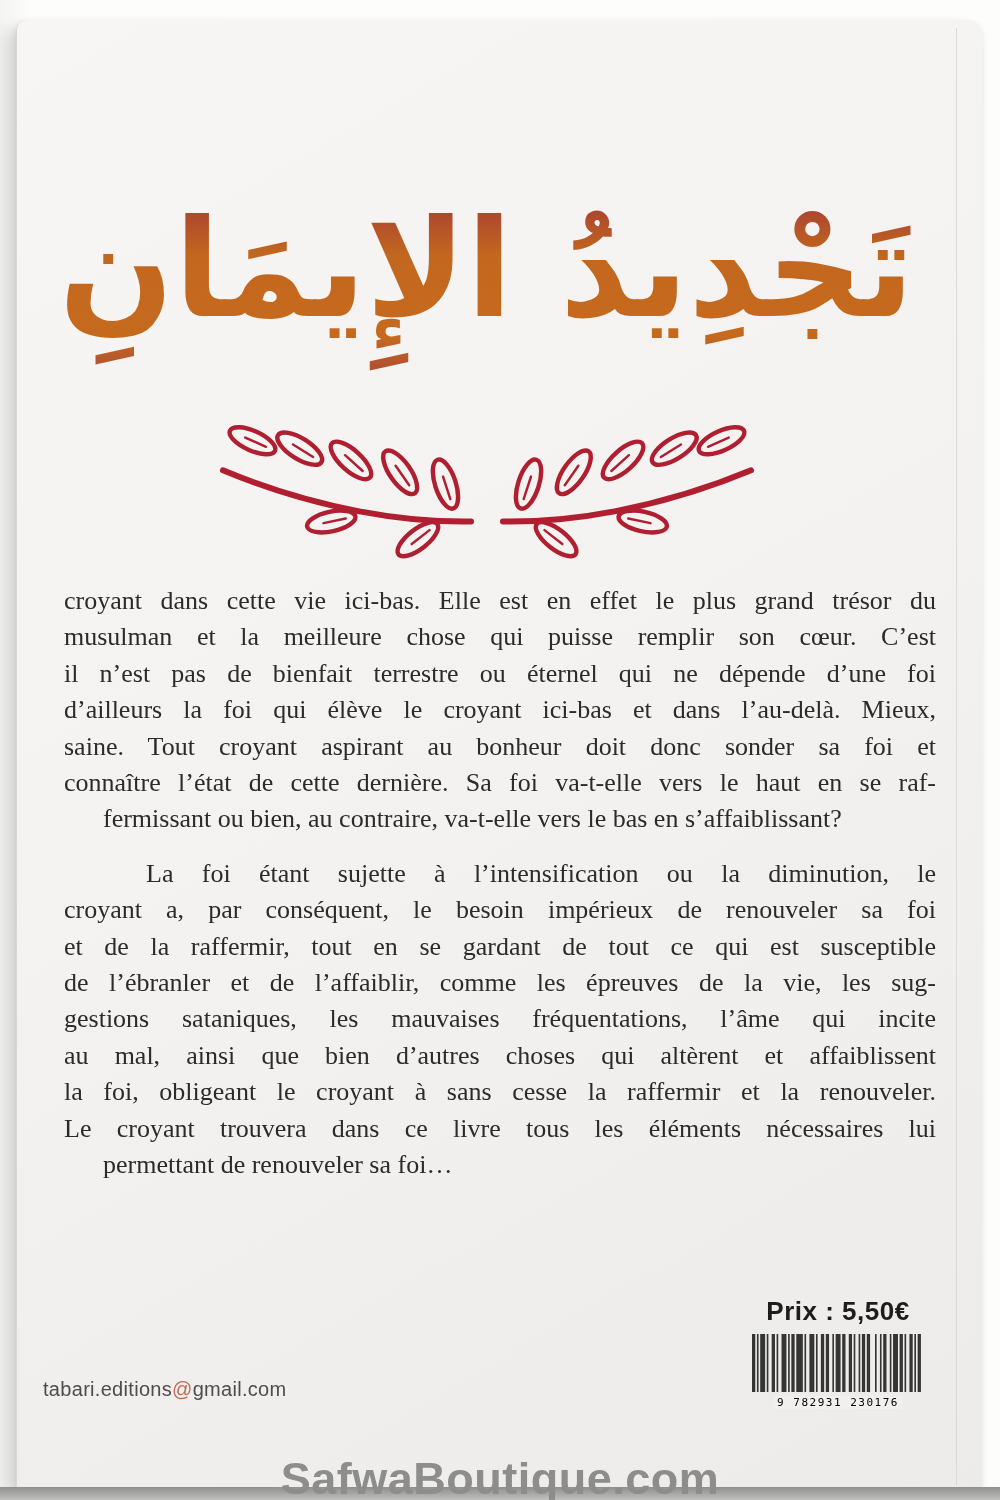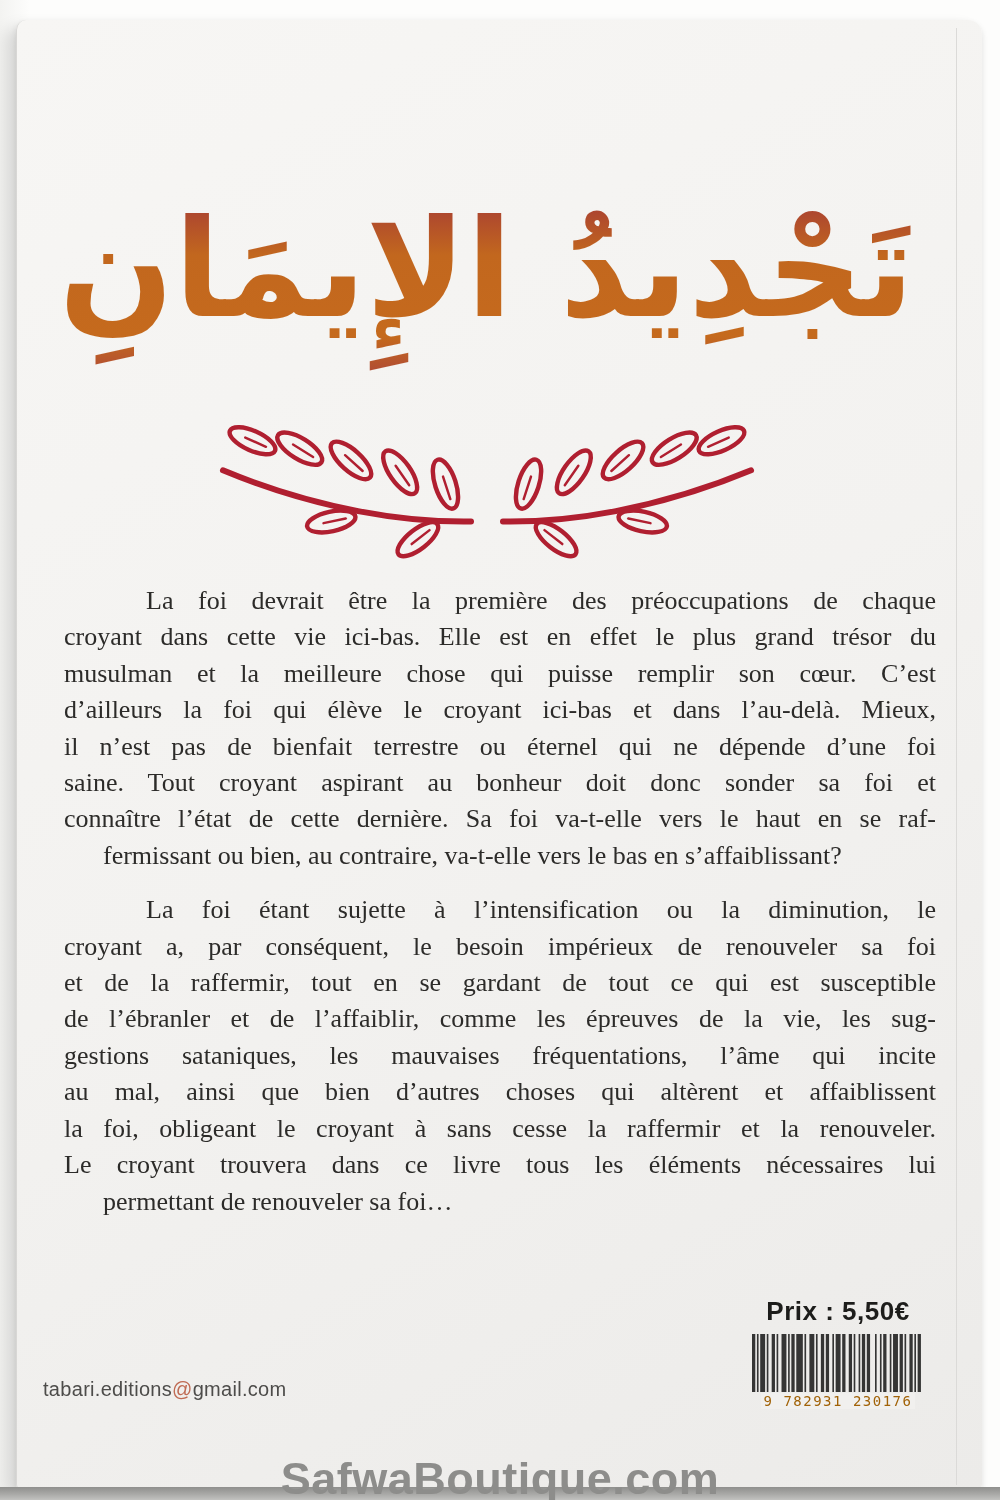--- a/index.html
+++ b/index.html
@@ -49,21 +49,21 @@
   
   .price-block { position:absolute; left:728px; top:1274px; width:186px; text-align:center; }
   .price { font-family:"Liberation Sans","DejaVu Sans",sans-serif; font-weight:bold;
           font-size:26px; line-height:34px; color:#1d1d1b; letter-spacing:.5px; }
   .barcode { margin-top:6px; position:relative; }
   .barcode svg { display:block; margin:0 auto; filter:blur(.4px); opacity:.88; }
   .barcode svg rect { fill:#1c1c1c; }
   .barcode-digits { position:relative; margin-top:-13px; display:inline-block;
           padding:0 3px; background:#f1f0ee;
           font-family:"DejaVu Sans Mono","Liberation Mono",monospace;
-          font-size:14px; letter-spacing:1.5px; color:#a16207; }
+          font-size:11px; letter-spacing:1.5px; color:#000000; }
 
   
   .email { position:absolute; left:26px; top:1358px;
           font-family:"Liberation Sans","DejaVu Sans",sans-serif;
           font-size:20px; color:#4d4c4a; letter-spacing:.3px; }
   .email .at { color:#bf6a52; }
 
   
   .watermark { position:absolute; left:0; right:0; top:1444px; text-align:center;
           font-family:"Liberation Sans","DejaVu Sans",sans-serif; font-weight:bold;
@@ -122,25 +122,24 @@
       <svg class="branch flip" viewBox="0 0 260 140">
           <use href="#branchdef"></use>
         </svg>
       <svg class="branch" viewBox="0 0 260 140">
           <use href="#branchdef"></use>
         </svg>
     </div>
 
     <div class="body-text">
       <div class="para">
-          <div class="tline first">La foi devrait être la première des préoccupations de chaque</div>
           <div class="tline">croyant dans cette vie ici-bas. Elle est en effet le plus grand trésor du</div>
           <div class="tline">musulman et la meilleure chose qui puisse remplir son cœur. C’est</div>
+          <div class="tline">il n’est pas de bienfait terrestre ou éternel qui ne dépende d’une foi</div>
           <div class="tline">d’ailleurs la foi qui élève le croyant ici-bas et dans l’au-delà. Mieux,</div>
-          <div class="tline">il n’est pas de bienfait terrestre ou éternel qui ne dépende d’une foi</div>
           <div class="tline">saine. Tout croyant aspirant au bonheur doit donc sonder sa foi et</div>
           <div class="tline">connaître l’état de cette dernière. Sa foi va-t-elle vers le haut en se raf-</div>
           <div class="tline last">fermissant ou bien, au contraire, va-t-elle vers le bas en s’affaiblissant?</div>
         </div>
       <div class="para">
           <div class="tline first">La foi étant sujette à l’intensification ou la diminution, le</div>
           <div class="tline">croyant a, par conséquent, le besoin impérieux de renouveler sa foi</div>
           <div class="tline">et de la raffermir, tout en se gardant de tout ce qui est susceptible</div>
           <div class="tline">de l’ébranler et de l’affaiblir, comme les épreuves de la vie, les sug-</div>
           <div class="tline">gestions sataniques, les mauvaises fréquentations, l’âme qui incite</div>

